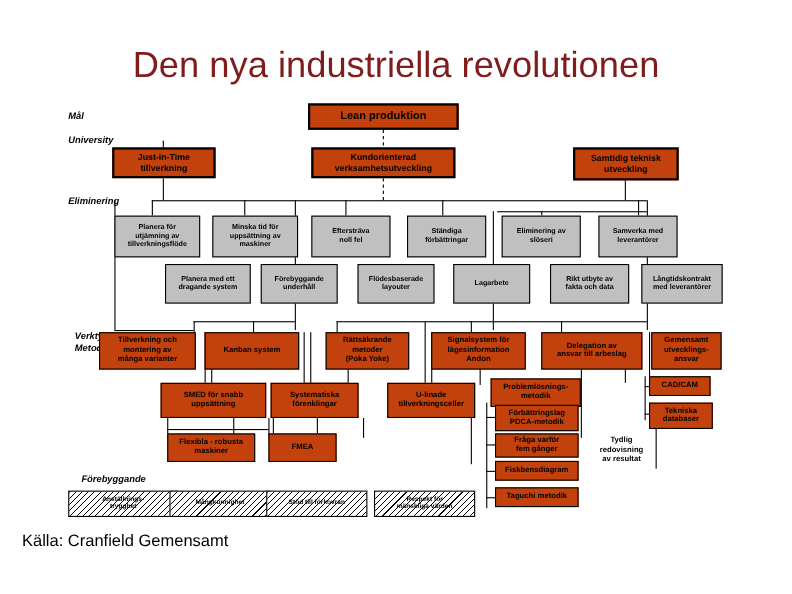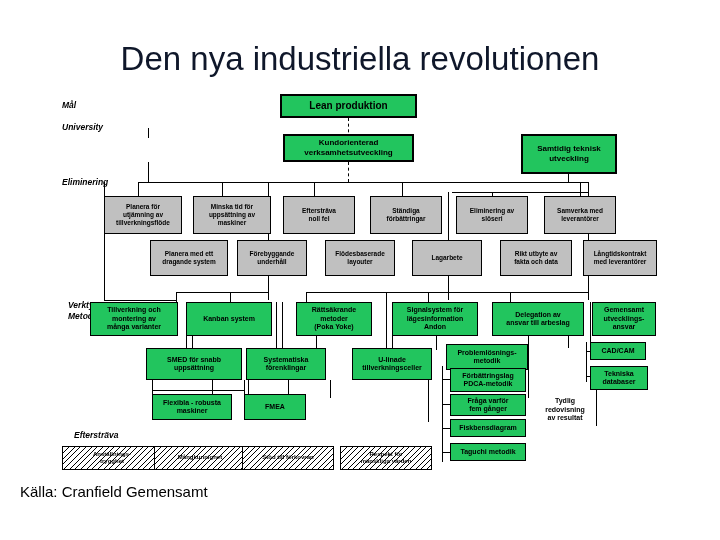--- a/index.html
+++ b/index.html
@@ -6,41 +6,41 @@
   body{
     width:720px;height:540px;background:#ffffff;
     font-family:"Liberation Sans",sans-serif;
     overflow:hidden;position:relative;
   }
   #slide{position:absolute;left:0;top:0;width:720px;height:540px;}
 
   
   #title{
     position:absolute;left:0;top:40px;width:720px;
-    text-align:center;font-size:33px;color:#0f172a;
+    text-align:center;font-size:33px;color:#7f1d1d;
     font-weight:normal;letter-spacing:0px;
     font-family:"Liberation Sans",sans-serif;
   }
 
   
   #source{
     position:absolute;left:20px;top:483px;
     font-size:15px;color:#000;
   }
 
   
   .rowlabel{
     position:absolute;font-size:8.5px;font-style:italic;
     font-weight:bold;color:#000;white-space:pre-line;line-height:11px;
   }
 
   
   .box{
     position:absolute;box-sizing:border-box;
-    border:1px solid #000;background:#22c55e;
+    border:1px solid #000;background:#c2410c;
     display:flex;align-items:center;justify-content:center;
     text-align:center;color:#000;
     font-size:7px;line-height:8.5px;font-weight:bold;
     padding:1px 2px;white-space:pre-line;
   }
   .box.goal{border:2px solid #000;font-size:10px;line-height:12px;}
   .box.strategy{border:2px solid #000;font-size:8px;line-height:10px;}
   .box.rule{background:#c0c0c0;border:1px solid #000;font-size:6.5px;line-height:8px;}
   .box.tool{border:1px solid #000;font-size:7px;line-height:8.5px;}
   .box.env{
@@ -67,21 +67,21 @@
 
 <div id="slide">
 
   <div id="title">Den nya industriella revolutionen</div>
 
   <div class="rowlabel" style="left:62px;top:100px;">Mål</div>
   <div class="rowlabel" style="left:62px;top:122px;">University</div>
   <div class="rowlabel" style="left:62px;top:177px;">Eliminering</div>
   <div class="rowlabel" style="left:68px;top:300px;">Verktyg
 Metoder</div>
-  <div class="rowlabel" style="left:74px;top:430px;">Eftersträva</div>
+  <div class="rowlabel" style="left:74px;top:430px;">Förebyggande</div>
 
   <div class="dash" style="left:348px;top:118px;height:20px;"></div>
   <div class="ln lnh" style="left:148px;top:128px;width:1px;"></div>
   <div class="ln lnv" style="left:148px;top:128px;height:10px;"></div>
 
   <div class="ln lnv" style="left:148px;top:162px;height:20px;"></div>
   <div class="dash" style="left:348px;top:162px;height:20px;"></div>
   <div class="ln lnv" style="left:568px;top:162px;height:20px;"></div>
 
   <div class="ln lnh" style="left:138px;top:182px;width:450px;"></div>
@@ -94,23 +94,25 @@
   <div class="ln lnv" style="left:492px;top:192px;height:4px;"></div>
   <div class="ln lnv" style="left:580px;top:182px;height:14px;"></div>
 
   <div class="ln lnv" style="left:104px;top:182px;height:118px;"></div>
   <div class="ln lnv" style="left:268px;top:182px;height:118px;"></div>
   <div class="ln lnv" style="left:448px;top:192px;height:108px;"></div>
   <div class="ln lnv" style="left:588px;top:182px;height:118px;"></div>
 
   <div class="box goal" style="left:280px;top:94px;width:137px;height:24px;">Lean produktion</div>
 
+  <div class="box strategy" style="left:102px;top:134px;width:94px;height:28px;">Just-in-Time
+tillverkning</div>
   <div class="box strategy" style="left:283px;top:134px;width:131px;height:28px;">Kundorienterad
 verksamhetsutveckling</div>
-  <div class="box strategy" style="left:521px;top:134px;width:96px;height:40px;">Samtidig teknisk
+  <div class="box strategy" style="left:521px;top:134px;width:96px;height:30px;">Samtidig teknisk
 utveckling</div>
 
   <div class="box rule" style="left:104px;top:196px;width:78px;height:38px;">Planera för
 utjämning av
 tillverkningsflöde</div>
   <div class="box rule" style="left:193px;top:196px;width:78px;height:38px;">Minska tid för
 uppsättning av
 maskiner</div>
   <div class="box rule" style="left:283px;top:196px;width:72px;height:38px;">Eftersträva
 noll fel</div>

